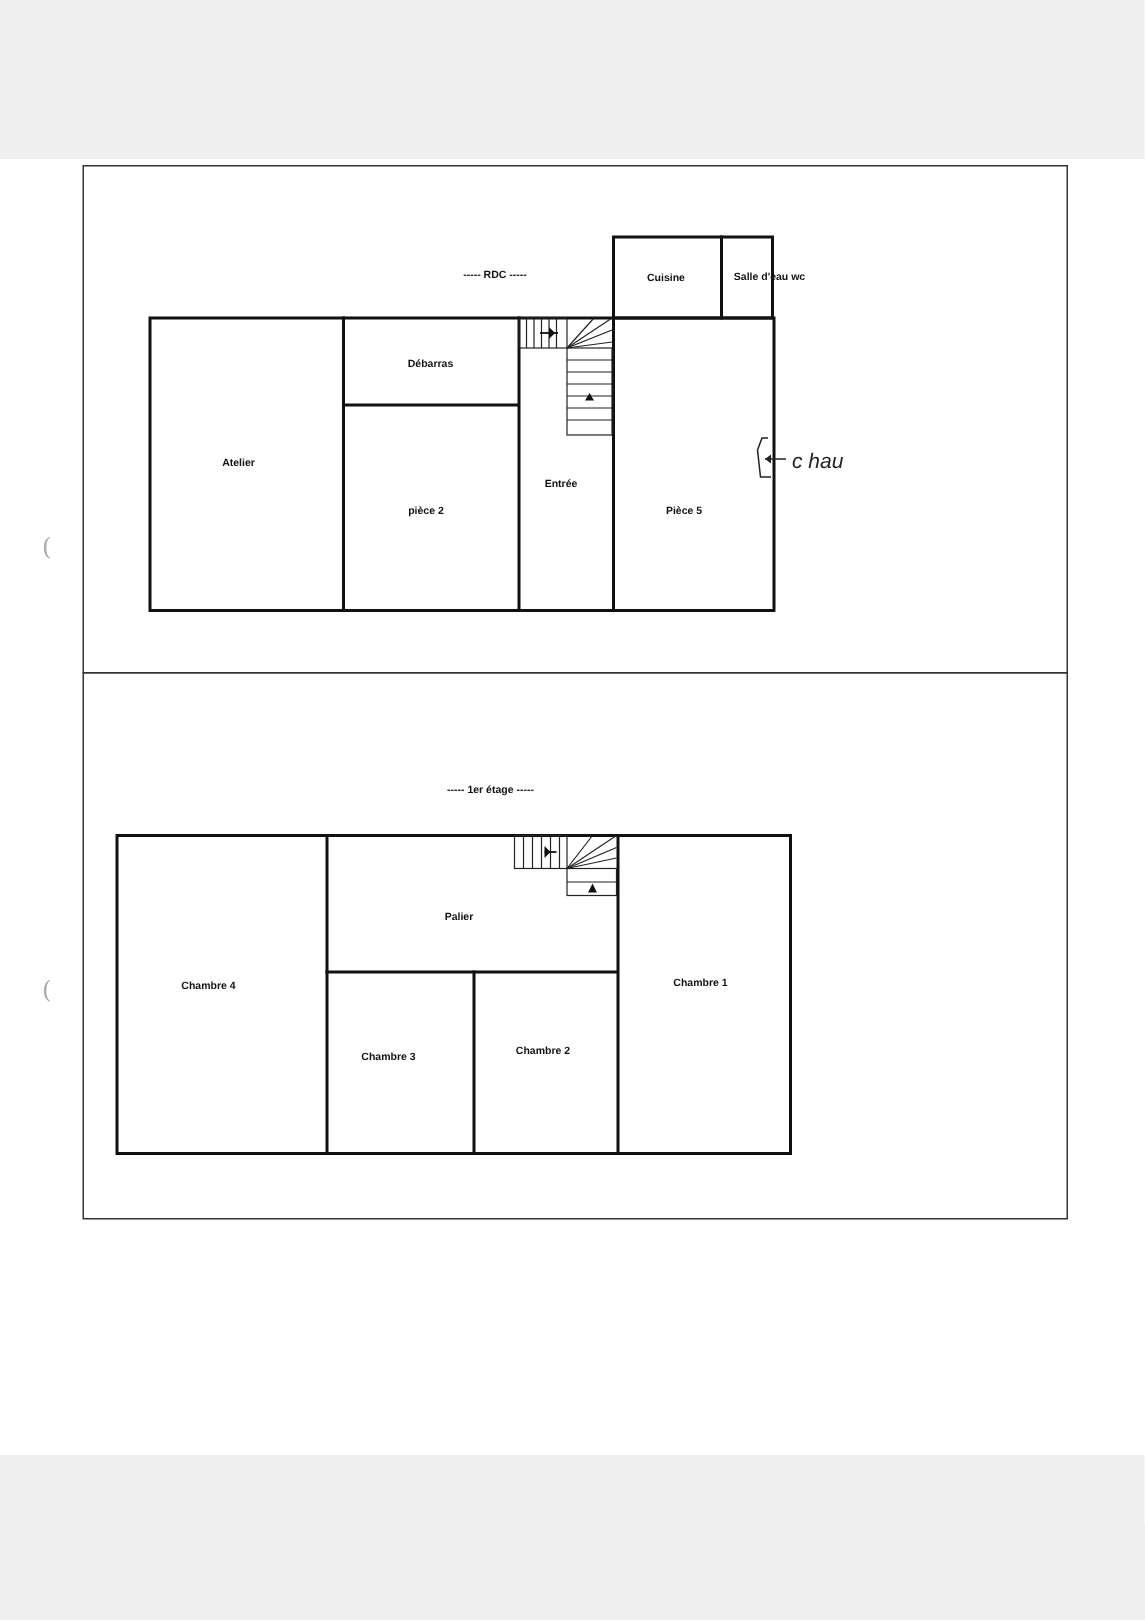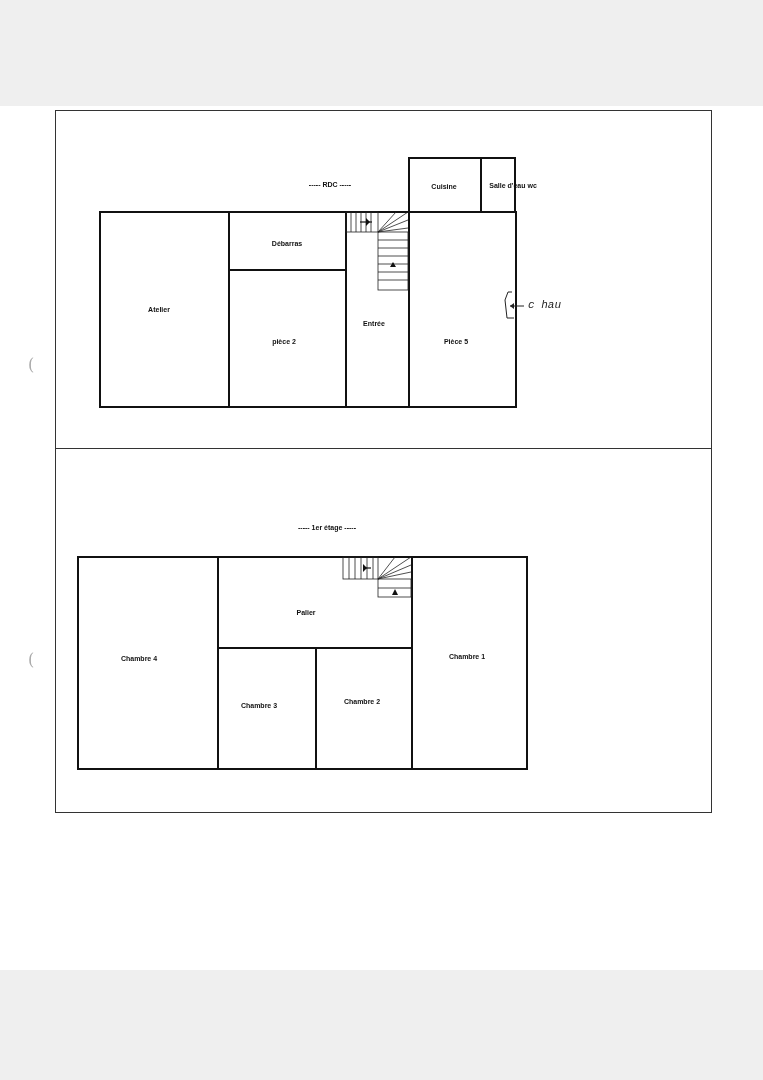--- a/index.html
+++ b/index.html
@@ -8,21 +8,21 @@
   .band-top { position:absolute; left:0; top:0; width:763px; height:106px; background:#efefef; }
   .band-bottom { position:absolute; left:0; top:970px; width:763px; height:110px; background:#efefef; }
   .frame { position:absolute; border:1px solid #333; box-sizing:border-box; }
   .wall { position:absolute; border:2px solid #111; box-sizing:border-box; background:transparent; }
   .line { position:absolute; background:#111; }
   .label { position:absolute; font-size:7px; font-weight:bold; color:#111; white-space:nowrap;
            transform:translate(-50%,-50%); }
   .title { position:absolute; font-size:7px; font-weight:bold; color:#111; white-space:nowrap;
            transform:translate(-50%,-50%); }
   .paren { position:absolute; font-size:16px; color:#aaa; font-family:"DejaVu Serif", serif; }
-  .note { position:absolute; font-size:11px; font-style:italic; color:#222; font-family:Liberation Mono, monospace; }
+  .note { position:absolute; font-size:14px; font-style:italic; color:#222; font-family:Liberation Sans, sans-serif; }
   svg { position:absolute; overflow:visible; }
 </style>
 </head>
 <body>
 
 <div class="band-top"></div>
 <div class="band-bottom"></div>
 
 <span class="paren" style="left:28px;top:355px;">(</span>
 <span class="paren" style="left:28px;top:650px;">(</span>

